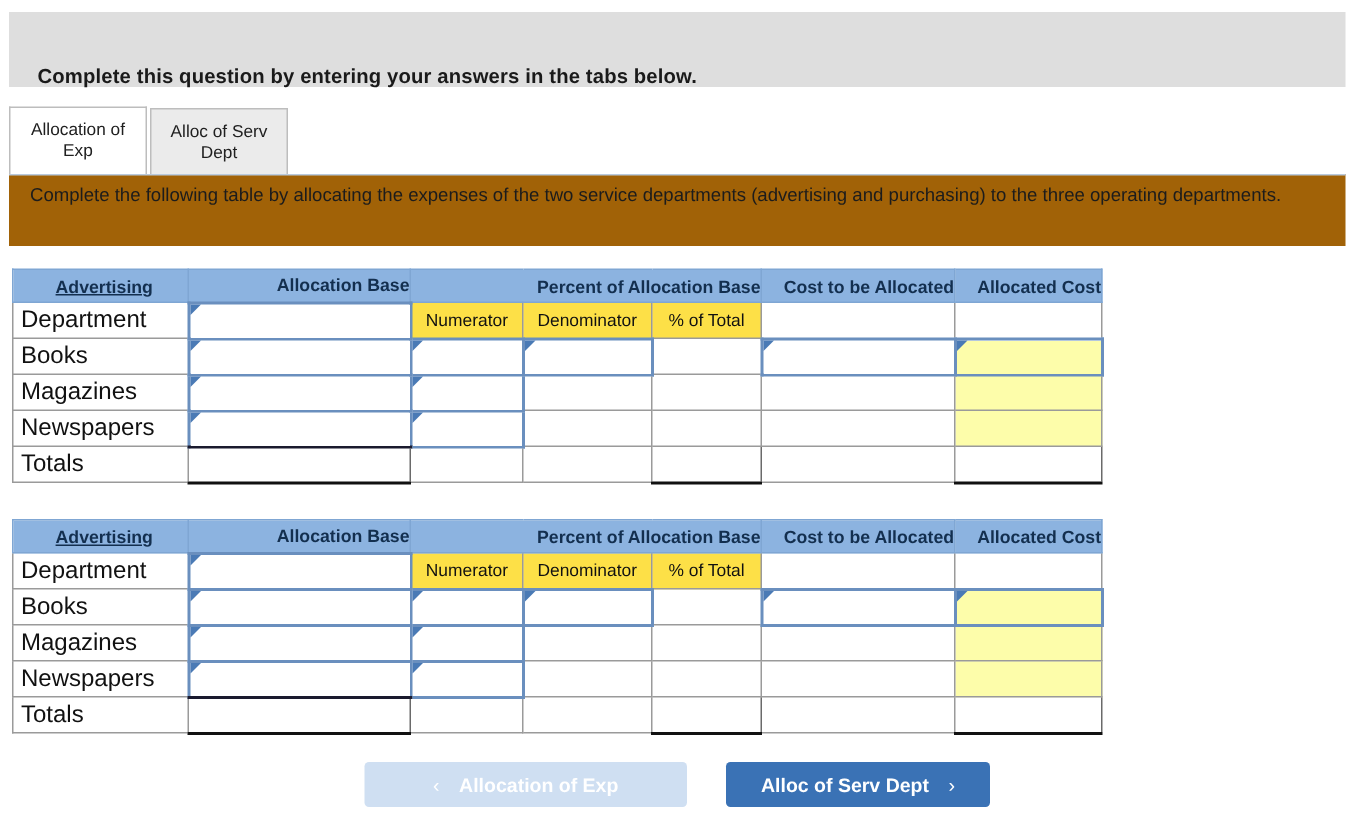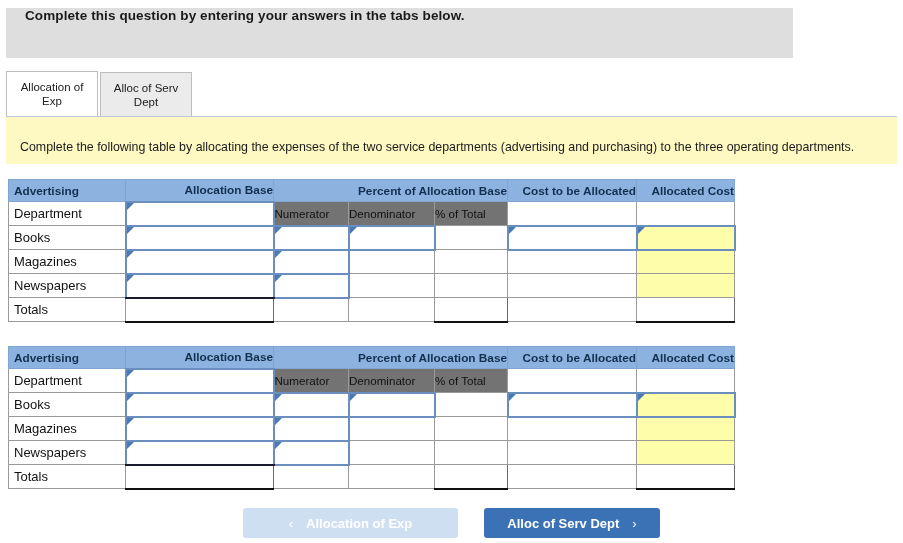--- a/index.html
+++ b/index.html
@@ -14,23 +14,23 @@
   #page {
     position: relative;
     width: 903px; height: 543px;
     background: #ffffff;
   }
 
   
   .top-banner {
     position: absolute;
     left: 6px; top: 8px;
-    width: 787px; height: 50px;
+    width: 891px; height: 50px;
     background: #dedede;
-    display: flex; align-items: flex-start;
+    display: flex; align-items: flex-end;
     padding-left: 19px;
   }
   .top-banner-text {
     font-size: 13.5px;
     font-weight: bold;
     color: #1a1a1a;
     letter-spacing: .1px;
   }
 
   
@@ -65,23 +65,23 @@
     background: #ebebeb;
     margin-left: 2px;
     z-index: 1;
   }
 
   
   .info-banner {
     position: absolute;
     left: 6px; top: 116px;
     width: 891px; height: 48px;
-    background: #fef9c3;
+    background: #a16207;
     border-top: 1px solid #b9cade;
-    padding: 20px 14px 0 14px;
+    padding: 4px 14px 0 14px;
   }
   .info-banner-text {
     font-size: 12.4px;
     color: #1c1c1c;
     line-height: 16.5px;
   }
 
   
   .alloc-table {
     position: absolute;
@@ -112,39 +112,39 @@
   
   .hdr th {
     background: #8cb3e0;
     color: #132f4f;
     font-size: 11.8px;
     font-weight: bold;
     text-align: right;
     border: 1px solid #7fa6d3;
     height: 22px;
   }
-  .hdr th.left { text-align: left; padding-left: 5px; }
+  .hdr th.left { text-align: center; padding-left: 5px; text-decoration: underline; }
   .hdr th .uline { }
 
   
   td.rowlabel {
     text-align: left;
     padding-left: 5px;
-    font-size: 13px;
+    font-size: 16px;
     color: #111;
     background: #ffffff;
   }
   td.rowlabel.indent { }
 
   
   td.subhdr {
-    text-align: left;
+    text-align: center;
     font-size: 11.6px;
     color: #111;
-    background: #737373;
+    background: #fde047;
   }
 
   
   td.blank { background: #ffffff; }
 
   
   td.inputcell {
     position: relative;
     background: #ffffff;
     border: 2px solid #6a8fbe;

